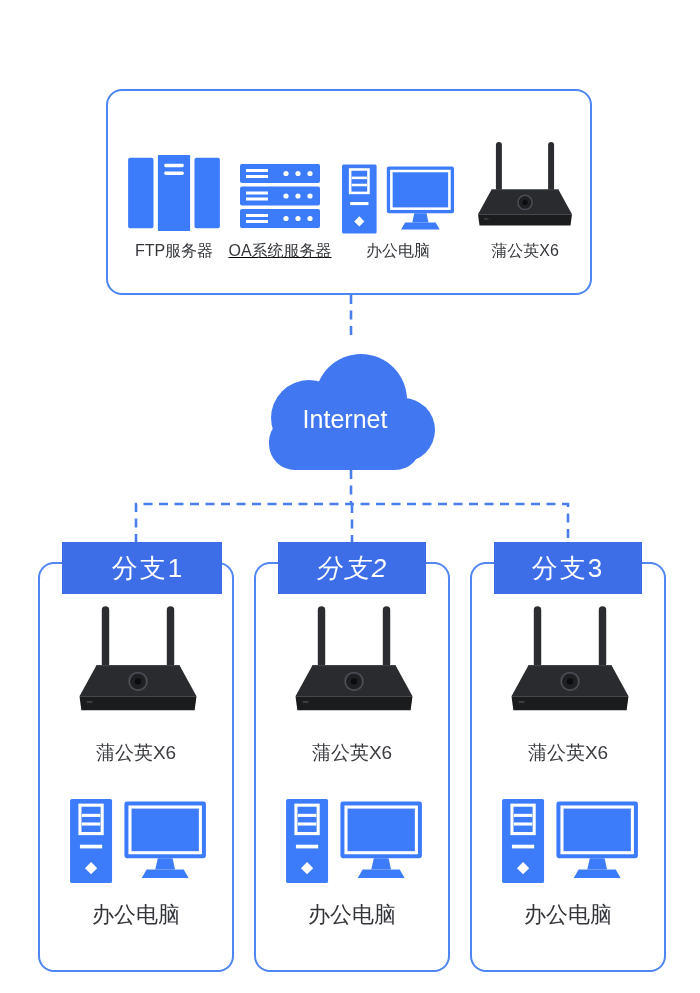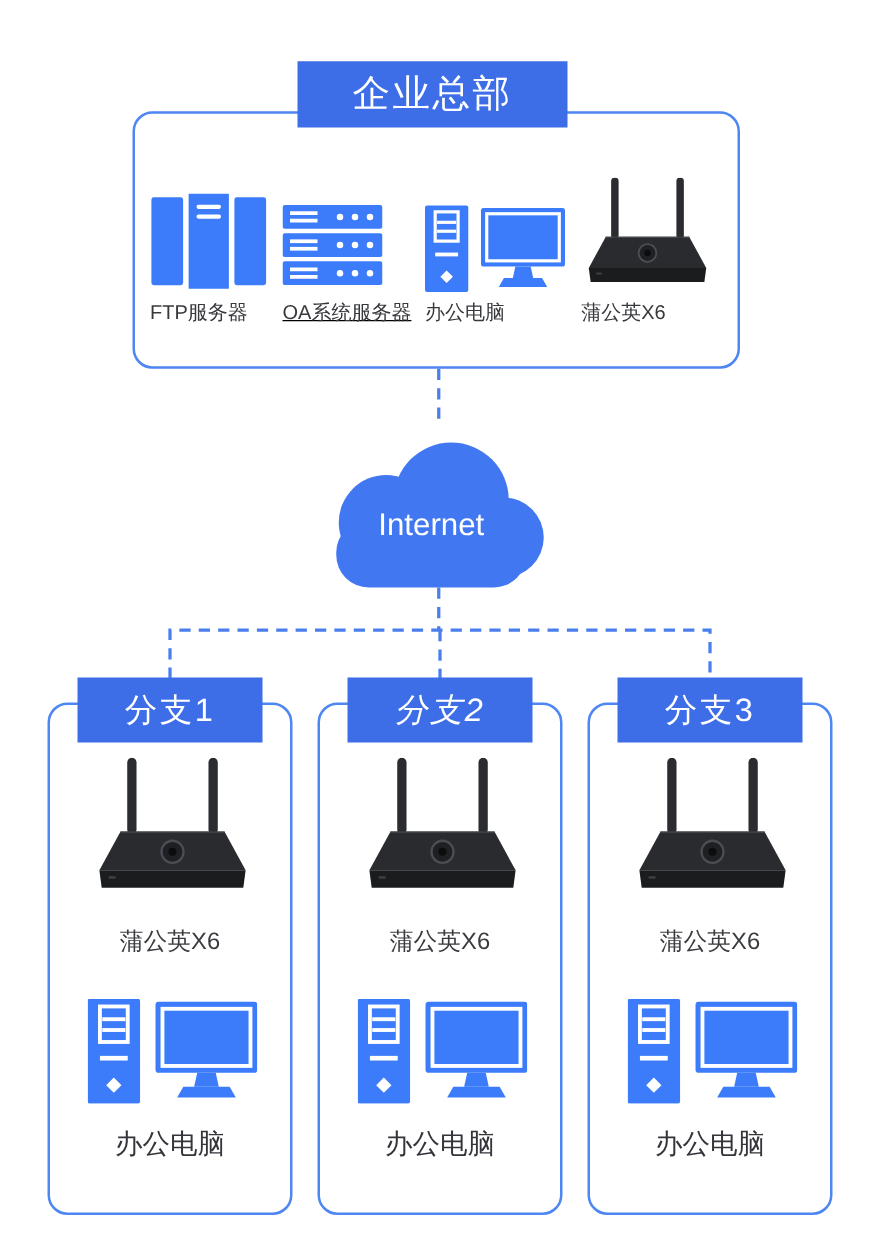--- a/index.html
+++ b/index.html
@@ -16,25 +16,25 @@
   .branch-panel{top:562px;width:196px;height:410px;}
   .branch-1{left:38px;} .branch-2{left:254px;} .branch-3{left:470px;}
 
   
   .title-box{
     position:absolute;display:flex;align-items:center;justify-content:center;
     background:#3D6EE8;color:#ffffff;letter-spacing:2px;z-index:5;
   }
   .hq-header{left:238px;top:49px;width:216px;height:53px;font-size:30px;}
   .branch-header{top:542px;width:148px;height:52px;font-size:26px;}
-  .bh-1{left:62px;} .bh-2{left:278px;font-style:italic;} .bh-3{left:494px;}
+  .bh-1{left:62px;padding-left:12px;} .bh-2{left:278px;font-style:italic;} .bh-3{left:494px;}
 
   
   .hq-device{
-    position:absolute;display:flex;flex-direction:column;justify-content:flex-end;
+    position:absolute;display:flex;flex-direction:column;align-items:center;justify-content:flex-end;
     height:118px;top:51px; 
   }
   .dev-ftp{left:12px;width:108px;}
   .dev-oa{left:118px;width:108px;text-decoration:underline;}
   .dev-pc{left:232px;width:116px;}
   .dev-router{left:357px;width:120px;}
   .hq-label{font-size:16px;color:#36383C;line-height:18px;white-space:nowrap;}
   .icon-ftp{width:94px;height:82px;margin-bottom:8px;}
   .icon-oa{width:80px;height:64px;margin-bottom:14px;}
   .icon-pc-hq{width:112px;height:70px;margin-bottom:8px;}
@@ -141,23 +141,20 @@
         </svg>
       <div class="hq-label">办公电脑</div>
     </div>
     <div class="hq-device dev-router">
       <svg class="icon-router-hq">
           <use href="#sym-router"></use>
         </svg>
       <div class="hq-label">蒲公英X6</div>
     </div>
   </div>
-  <div class="title-box hq-header">
-    <span>企业总部</span>
-  </div>
 
   <svg class="cloud" viewBox="0 0 184 132">
     <g fill="#4178F1">
       <circle cx="56" cy="78" r="38"></circle>
       <circle cx="108" cy="60" r="46"></circle>
       <circle cx="150" cy="90" r="32"></circle>
       <rect x="16" y="76" width="152" height="54" rx="26"></rect>
     </g>
     <text x="92" y="88" text-anchor="middle" font-size="25" fill="#ffffff">Internet</text>
   </svg>

